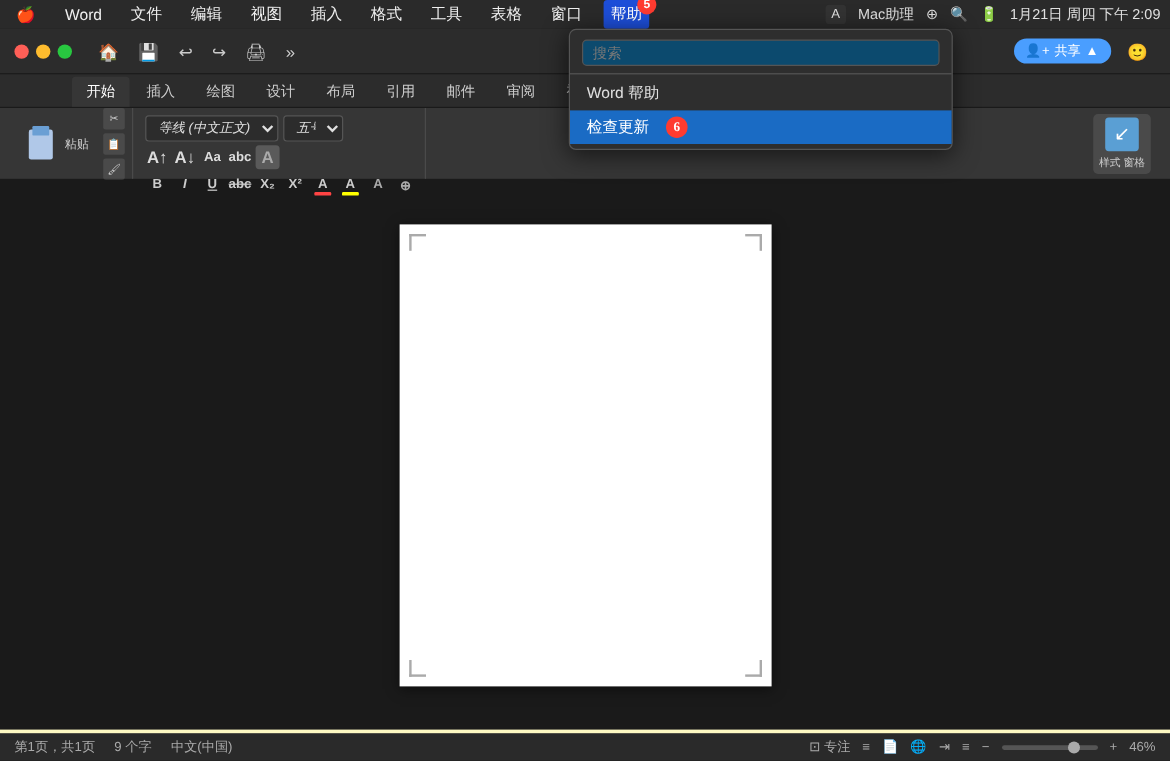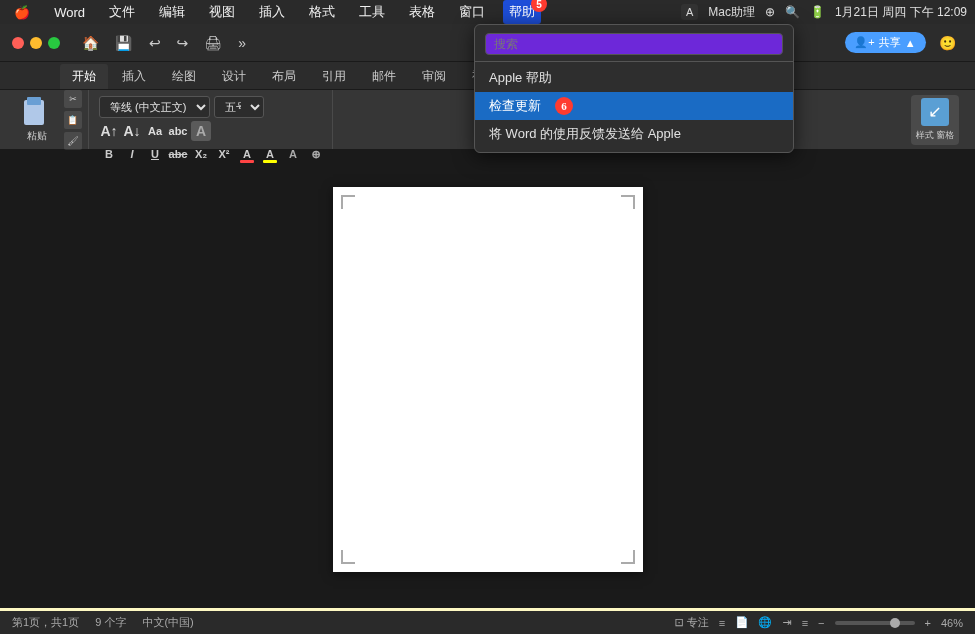--- a/index.html
+++ b/index.html
@@ -135,21 +135,21 @@
       align-items: center;
       gap: 4px;
       padding: 0 6px;
       height: 100%;
       border-right: 1px solid #4a4a4a;
     }
     .ribbon-section:last-child { border-right: none; }
 
     .paste-btn {
       display: flex;
-      flex-direction: column;
+      flex-direction: row;
       align-items: center;
       gap: 2px;
       cursor: pointer;
       padding: 4px 8px;
       border-radius: 3px;
       text-align: right;
     }
 
     .small-btns {
       display: flex;
@@ -171,20 +171,21 @@
 
     .font-selector {
       background: #2c2c2c;
       border: 1px solid #555;
       border-radius: 3px;
       color: #e0e0e0;
       font-size: 11px;
       padding: 2px 6px;
       cursor: pointer;
       height: 22px;
+      font-style: italic;
     }
     .format-btn {
       width: 20px;
       height: 20px;
       display: flex;
       align-items: center;
       justify-content: center;
       cursor: pointer;
       border-radius: 2px;
       font-size: 11px;
@@ -297,21 +298,21 @@
       z-index: 1000;
       padding: 4px 0;
     }
     .dropdown-search {
       padding: 4px 10px;
       display: flex;
       align-items: center;
       gap: 6px;
     }
     .dropdown-search input {
-      background: #6d28d9;
+      background: #0c4a6e;
       border: 1px solid #555;
       border-radius: 4px;
       color: #aaa;
       font-size: 12px;
       padding: 3px 8px;
       width: 100%;
       outline: none;
     }
     .dropdown-search input::placeholder { color: #777; }
     .dropdown-item {
@@ -398,21 +399,21 @@
   <div class="menu-bar-item active" style="position:relative; background:#1d4ed8;">
     <span>帮助</span>
     <span class="status-badge" style="position:absolute; top:-4px; right:-6px;">5</span>
   </div>
   <div class="menu-bar-right">
     <span style="background:#333; padding:2px 5px; border-radius:3px; font-size:11px;">A</span>
     <span>Mac助理</span>
     <span>⊕</span>
     <span>🔍</span>
     <span>🔋</span>
-    <span>1月21日 周四 下午 12:09</span>
+    <span>1月21日 周四 下午 2:09</span>
   </div>
 </div>
 
 <div class="title-bar">
   <div class="traffic-lights">
     <div class="traffic-light tl-close"></div>
     <div class="traffic-light tl-minimize"></div>
     <div class="traffic-light tl-maximize"></div>
   </div>
   <div class="toolbar-icons">
@@ -538,22 +539,19 @@
     <span>46%</span>
   </div>
 </div>
 
 <div class="dropdown-menu">
   <div class="dropdown-search">
     <input type="text" style="font-size: 12px;" placeholder="搜索">
   </div>
   <div class="dropdown-divider"></div>
   <div class="dropdown-item">
-    <span>Apple 帮助</span>
+    <span>Word 帮助</span>
   </div>
   <div class="dropdown-item highlighted">
     <span>检查更新</span>
     <span class="badge-circle" style="margin-left:6px;">6</span>
   </div>
-  <div class="dropdown-item">
-    <span>将 Word 的使用反馈发送给 Apple</span>
-  </div>
 </div>
 
 </body></html>

